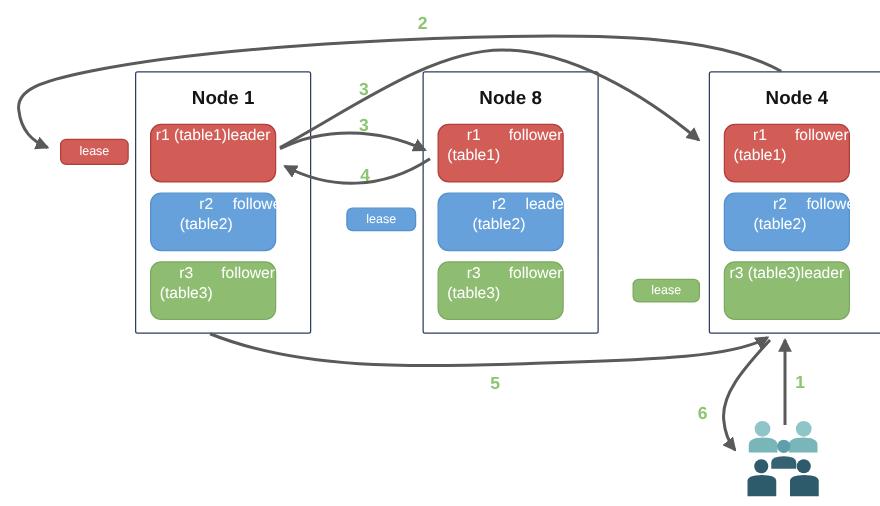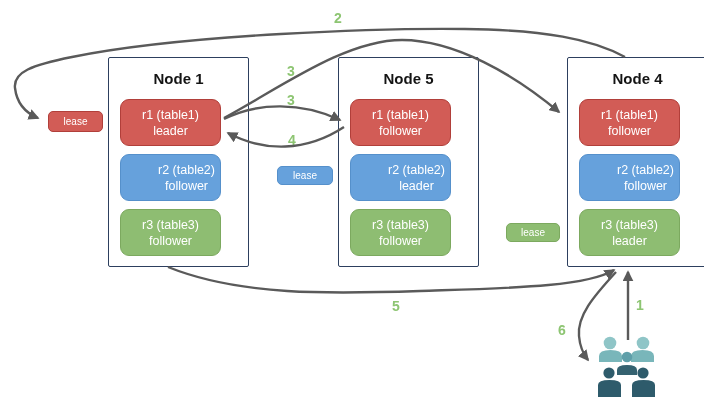--- a/index.html
+++ b/index.html
@@ -11,21 +11,21 @@
   .node{
     position:absolute;top:57px;width:141px;height:210px;background:#fff;
     border:1.5px solid var(--node-border,#2d3f5e);border-radius:2px;box-sizing:border-box;
   }
   .node-title{
     margin-top:12px;text-align:center;font-size:15px;font-weight:700;color:#141414;
   }
   .replica{
     position:absolute;left:11px;width:101px;height:47px;border-radius:9px;box-sizing:border-box;
     color:#fff;font-size:12.5px;line-height:16px;text-align:center;
-    display:flex;flex-direction:column;justify-content:center;border:1px solid transparent;
+    display:flex;flex-direction:row;justify-content:center;border:1px solid transparent;
   }
   .rep-red{background:var(--red-fill,#d25c56);border-color:var(--red-border,#b13f3a);}
   .rep-blue{background:var(--blue-fill,#66a1dc);border-color:var(--blue-border,#5590cb);}
   .rep-green{background:var(--green-fill,#8ebd72);border-color:var(--green-border,#7ca95f);}
   .rep-1{top:41px;} .rep-2{top:96px;padding-left:32px;} .rep-3{top:151px;}
   
   .chip{
     position:absolute;border-radius:5px;box-sizing:border-box;color:#fff;font-size:10px;
     display:flex;align-items:center;justify-content:center;border:1px solid transparent;
   }
@@ -64,21 +64,21 @@
       <div>r2 (table2)</div>
       <div>follower</div>
     </div>
     <div class="replica rep-green rep-3">
       <div>r3 (table3)</div>
       <div>follower</div>
     </div>
   </div>
 
   <div class="node" style="left:338px">
-    <div class="node-title">Node 5</div>
+    <div class="node-title">Node 8</div>
     <div class="replica rep-red rep-1">
       <div>r1 (table1)</div>
       <div>follower</div>
     </div>
     <div class="replica rep-blue rep-2">
       <div>r2 (table2)</div>
       <div>leader</div>
     </div>
     <div class="replica rep-green rep-3">
       <div>r3 (table3)</div>

